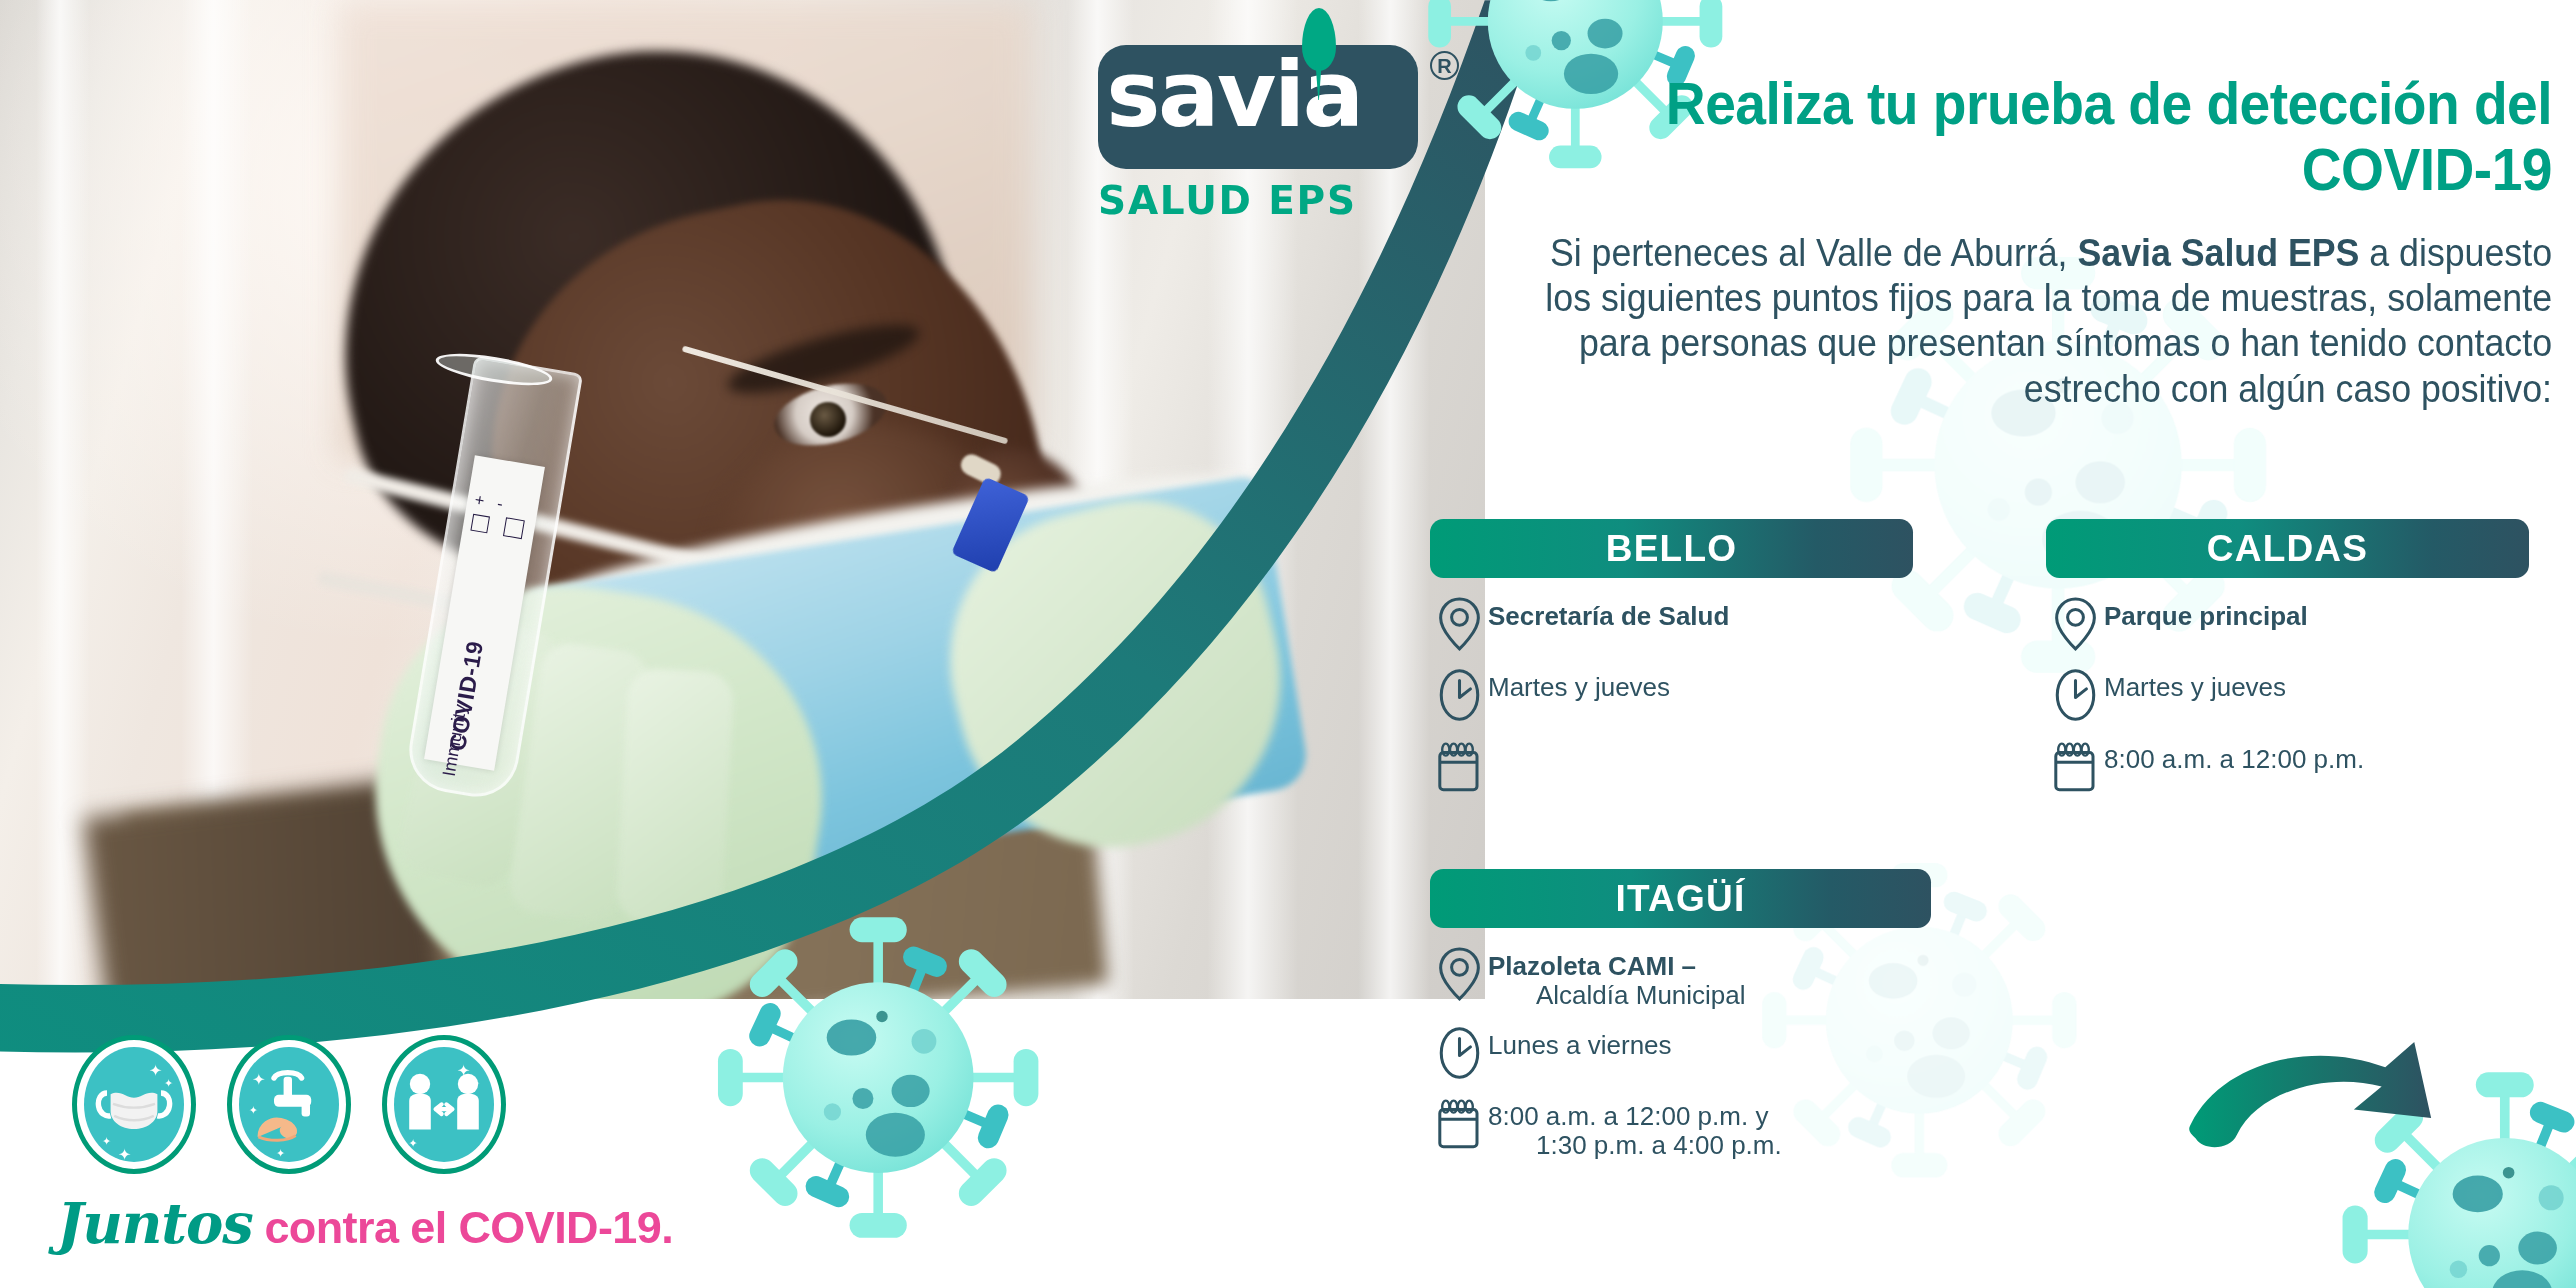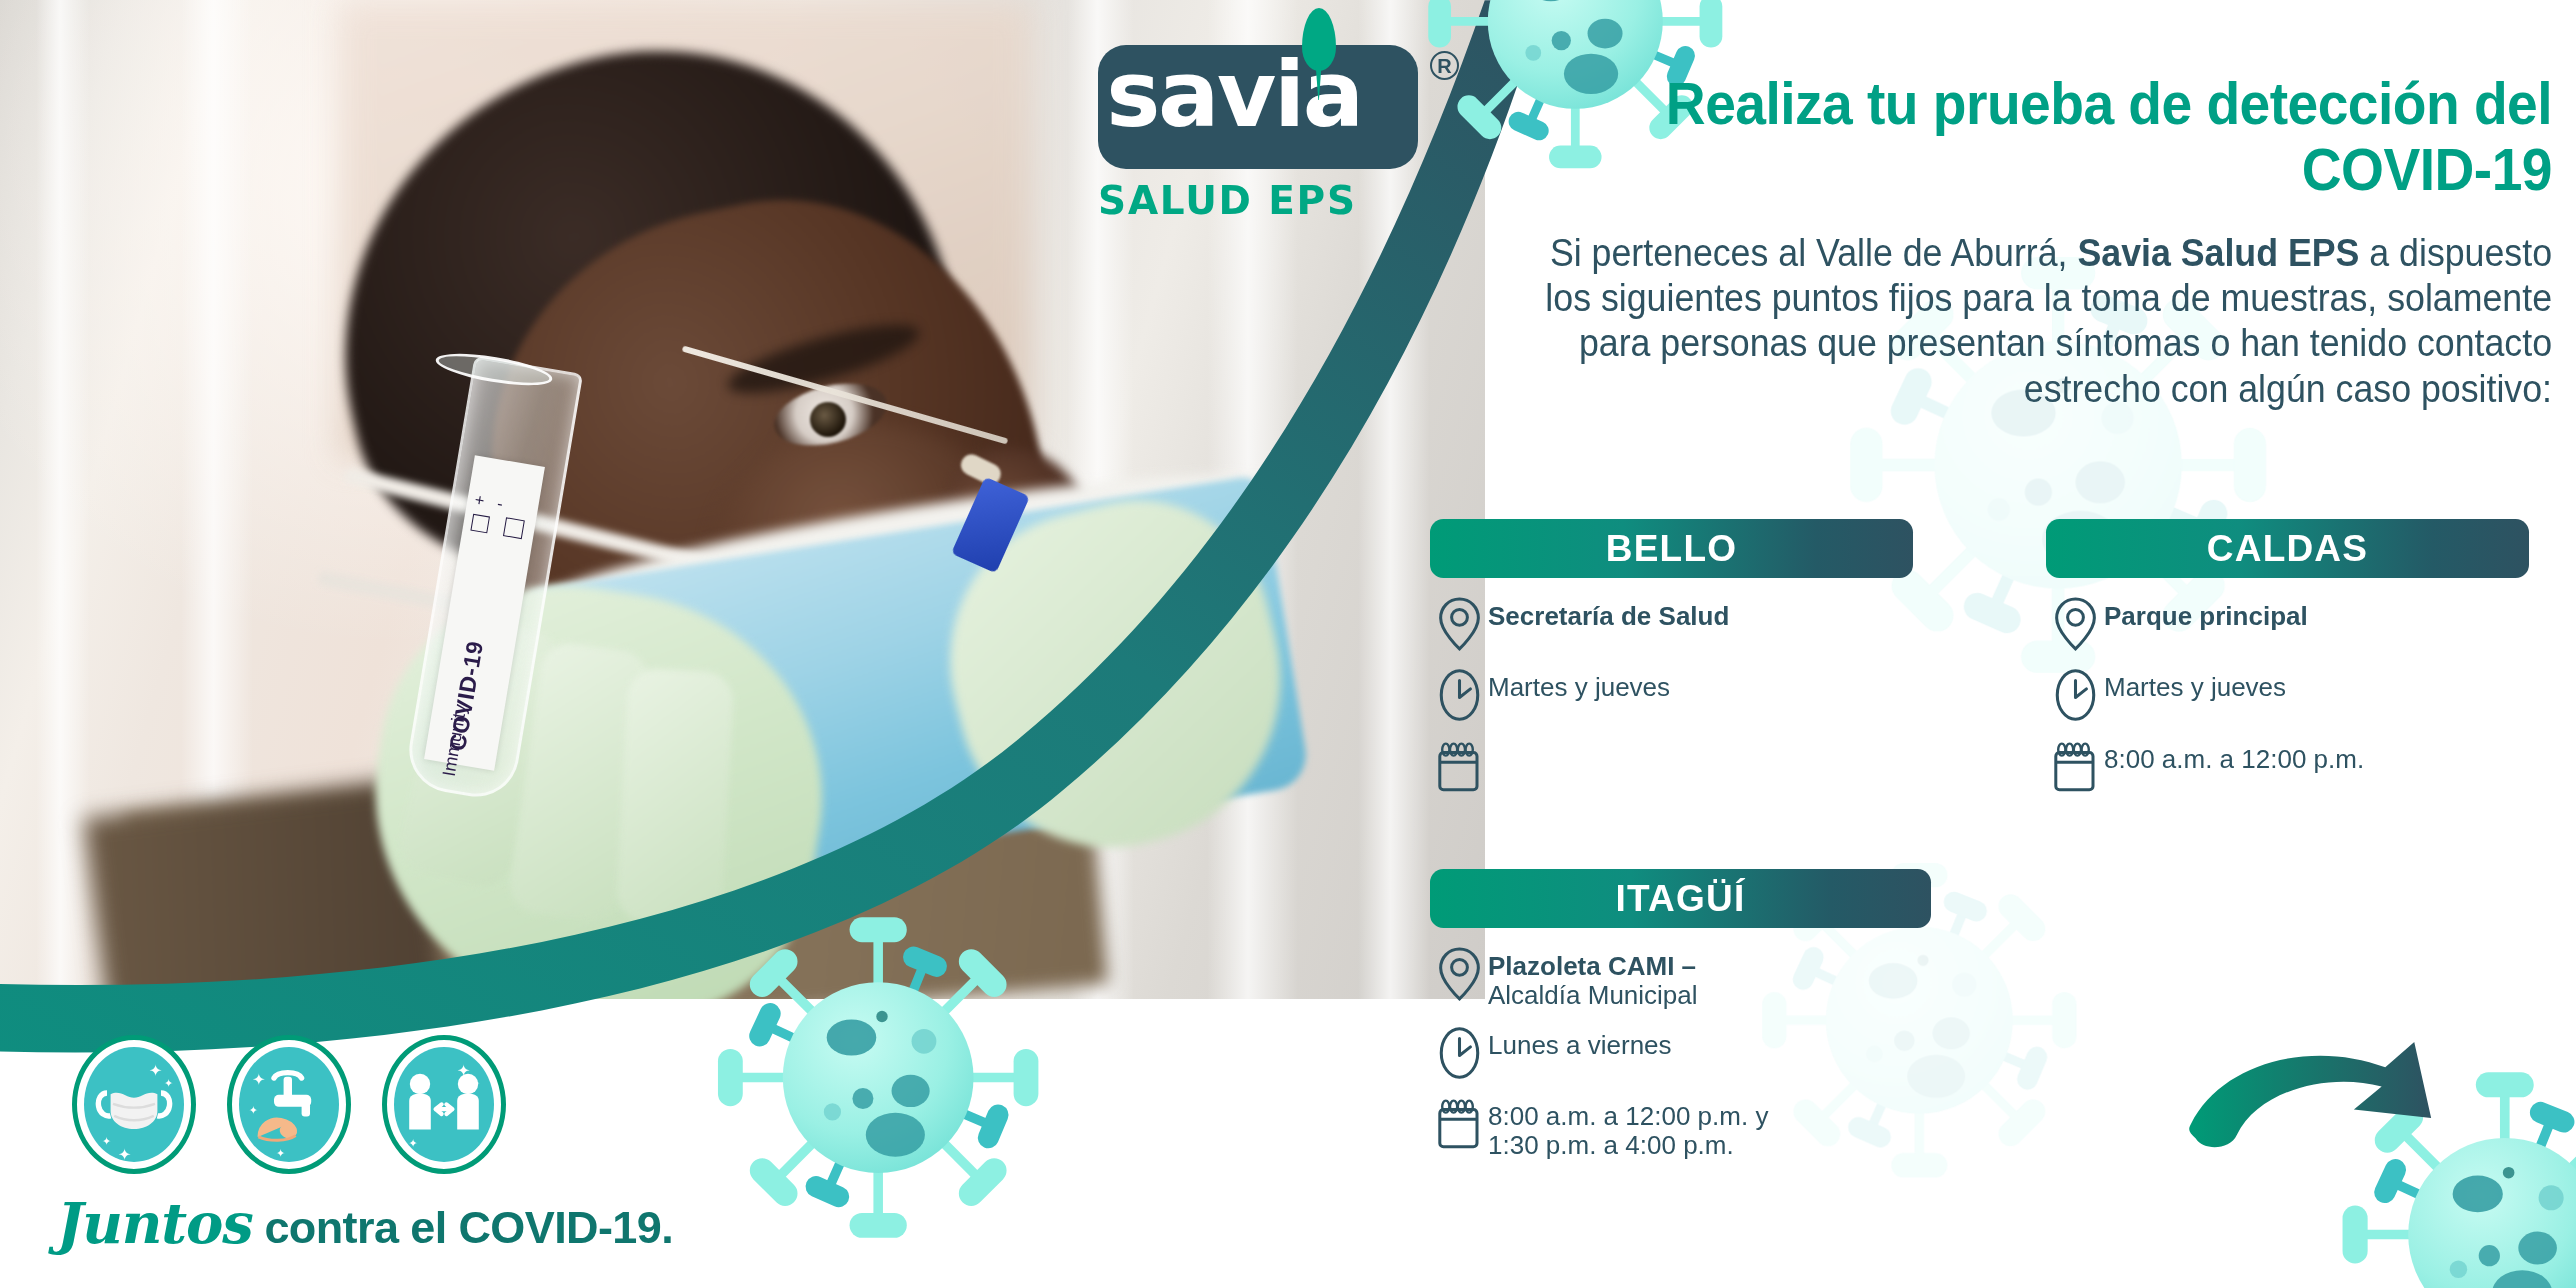--- a/index.html
+++ b/index.html
@@ -141,34 +141,34 @@
   .card-head span{color:#ffffff;font-size:37px;font-weight:700;letter-spacing:1.2px;
     font-family:"Liberation Sans Narrow","Liberation Sans",sans-serif;}
 
   .card-rows{padding-top:17px;}
   .row{display:flex;align-items:flex-start;margin-bottom:13.3px;}
   .row-icon{flex:0 0 58px;height:58px;display:flex;align-items:center;justify-content:center;}
   .row-icon svg{display:block;}
   .row-text{color:#2e5261;font-size:26px;line-height:1.12;padding-top:7.2px;
     font-family:"Liberation Sans Narrow","Liberation Sans",sans-serif;font-weight:400;}
   .row-text.strong{font-weight:700;}
-  .row-text .sub{display:block;font-weight:400;}
+  .row-text .sub{display:block;font-weight:400;margin-left:48px;}
 
   
   .badges{position:absolute;left:72px;top:1035px;display:flex;gap:31px;}
   .badge{width:124px;height:139px;border-radius:50%;border:5.4px solid #009b77;
     display:flex;align-items:center;justify-content:center;background:#ffffff;}
   .badge-in{width:100px;height:115px;border-radius:50%;background:#3cc1c4;position:relative;overflow:hidden;
     display:flex;align-items:center;justify-content:center;}
   .spark{position:absolute;color:#ffffff;font-size:15.7px;line-height:1;}
 
   .tagline{position:absolute;left:57px;top:1190px;white-space:nowrap;}
   .tag-script{color:#009b85;font-size:56px;font-style:italic;font-weight:700;
     font-family:"DejaVu Serif",serif;letter-spacing:-1.2px;}
-  .tag-bold{color:#0f766e;font-size:45px;font-weight:700;letter-spacing:-0.6px;
+  .tag-bold{color:#ec4899;font-size:45px;font-weight:700;letter-spacing:-0.6px;
     font-family:"Liberation Sans Narrow","Liberation Sans",sans-serif;}
 </style>
 </head>
 <body>
 
 <div class="poster">
 
   <div class="photo-wrap">
     <div class="photo"></div>
     <div class="wall"></div>

